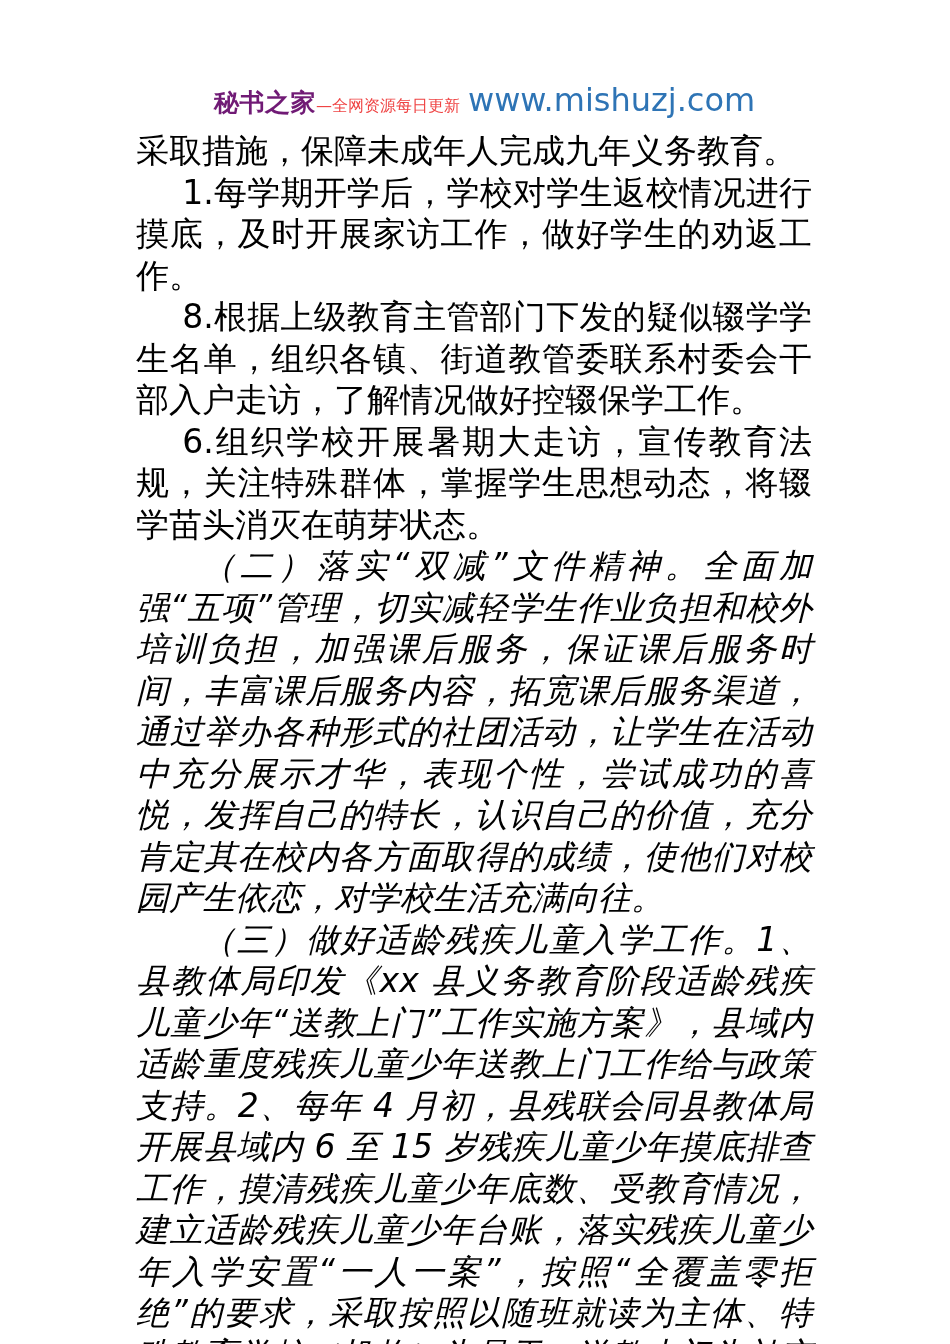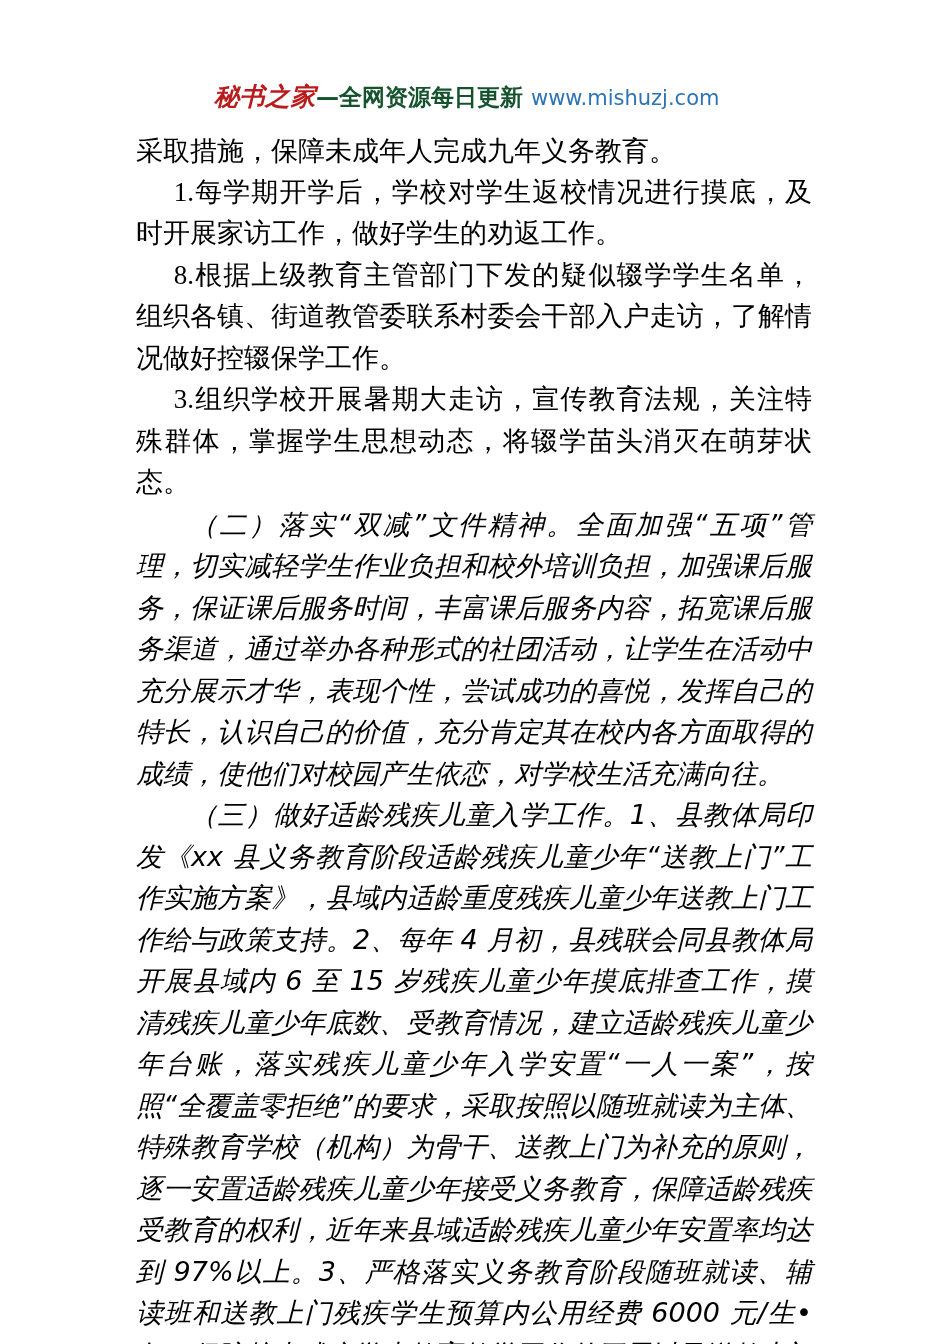--- a/index.html
+++ b/index.html
@@ -25,71 +25,69 @@
   .watermark {
     position: absolute;
     top: 84px;
     left: 214px;
     white-space: nowrap;
     font-size: 25px;
     line-height: 1;
     font-family: "DejaVu Sans", "Liberation Sans", sans-serif;
   }
   .wm-brand {
-    color: #b91c1c;
+    color: #701a75;
     font-weight: 700;
     letter-spacing: 0.5px;
-    font-style: italic;
   }
   .wm-tag {
-    color: #14532d;
-    font-weight: 700;
-    font-size: 23px;
+    color: #ef4444;
+    font-weight: 400;
+    font-size: 16px;
   }
   .wm-url {
     color: #2e74b5;
     font-weight: 400;
-    font-size: 21px;
+    font-size: 32px;
   }
   .body-text {
     position: absolute;
     top: 130px;
     left: 136px;
     width: 676px;
   }
   p {
     margin: 0;
-    font-size: 27px;
+    font-size: 33px;
     line-height: 41.5px;
     text-align: justify;
     text-justify: inter-ideograph;
     letter-spacing: 0px;
     font-family: "DejaVu Sans", "Liberation Sans", sans-serif;
   }
   p.indent {
     text-indent: 2em;
     font-style: italic;
   }
   p.indent-half {
     text-indent: 1.4em;
-    font-family: Liberation Serif, serif;
   }
 </style>
 </head>
 <body>
 
 <div class="page">
 
   <div class="watermark">
     <span class="wm-brand">秘书之家</span><span class="wm-tag">—全网资源每日更新</span> <span class="wm-url">www.mishuzj.com</span>
   </div>
 
   <div class="body-text">
     <p>采取措施，保障未成年人完成九年义务教育。</p>
     <p class="indent-half">1.每学期开学后，学校对学生返校情况进行摸底，及时开展家访工作，做好学生的劝返工作。</p>
     <p class="indent-half">8.根据上级教育主管部门下发的疑似辍学学生名单，组织各镇、街道教管委联系村委会干部入户走访，了解情况做好控辍保学工作。</p>
-    <p class="indent-half">3.组织学校开展暑期大走访，宣传教育法规，关注特殊群体，掌握学生思想动态，将辍学苗头消灭在萌芽状态。</p>
+    <p class="indent-half">6.组织学校开展暑期大走访，宣传教育法规，关注特殊群体，掌握学生思想动态，将辍学苗头消灭在萌芽状态。</p>
     <p class="indent">（二）落实“双减”文件精神。全面加强“五项”管理，切实减轻学生作业负担和校外培训负担，加强课后服务，保证课后服务时间，丰富课后服务内容，拓宽课后服务渠道，通过举办各种形式的社团活动，让学生在活动中充分展示才华，表现个性，尝试成功的喜悦，发挥自己的特长，认识自己的价值，充分肯定其在校内各方面取得的成绩，使他们对校园产生依恋，对学校生活充满向往。</p>
     <p class="indent">（三）做好适龄残疾儿童入学工作。1、县教体局印发《xx 县义务教育阶段适龄残疾儿童少年“送教上门”工作实施方案》，县域内适龄重度残疾儿童少年送教上门工作给与政策支持。2、每年 4 月初，县残联会同县教体局开展县域内 6 至 15 岁残疾儿童少年摸底排查工作，摸清残疾儿童少年底数、受教育情况，建立适龄残疾儿童少年台账，落实残疾儿童少年入学安置“一人一案”，按照“全覆盖零拒绝”的要求，采取按照以随班就读为主体、特殊教育学校（机构）为骨干、送教上门为补充的原则，逐一安置适龄残疾儿童少年接受义务教育，保障适龄残疾受教育的权利，近年来县域适龄残疾儿童少年安置率均达到 97%以上。3、严格落实义务教育阶段随班就读、辅读班和送教上门残疾学生预算内公用经费 6000 元/生•年，保障校内残疾学生教育教学工作的开展以及送教上门工作所需的教学设备、教学资料和送教教师的补助、人身意外保险等的支出。</p>
 
   </div>
 
 </div>
 
 </body></html>

